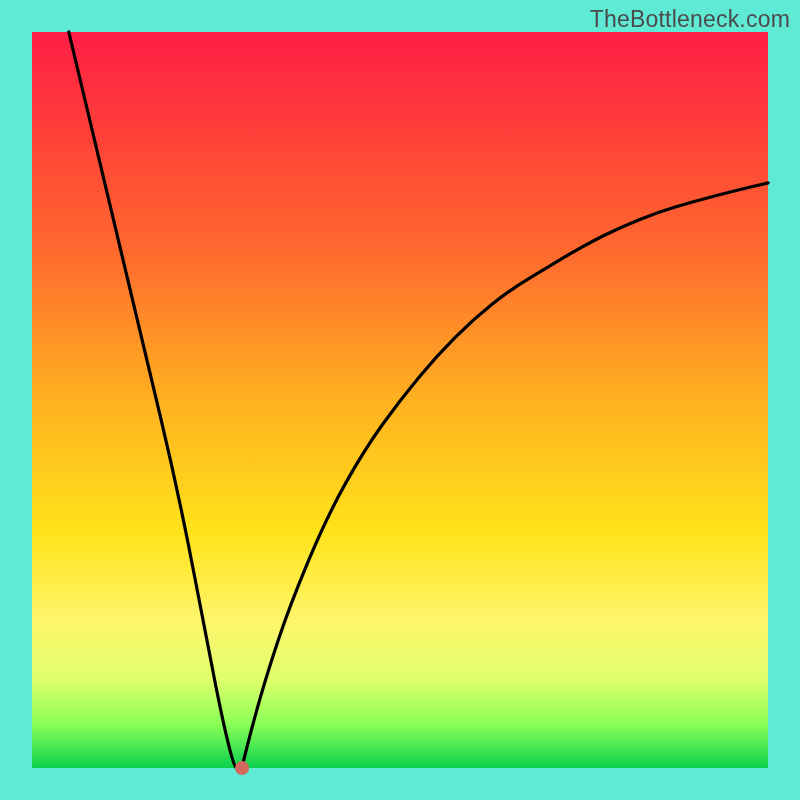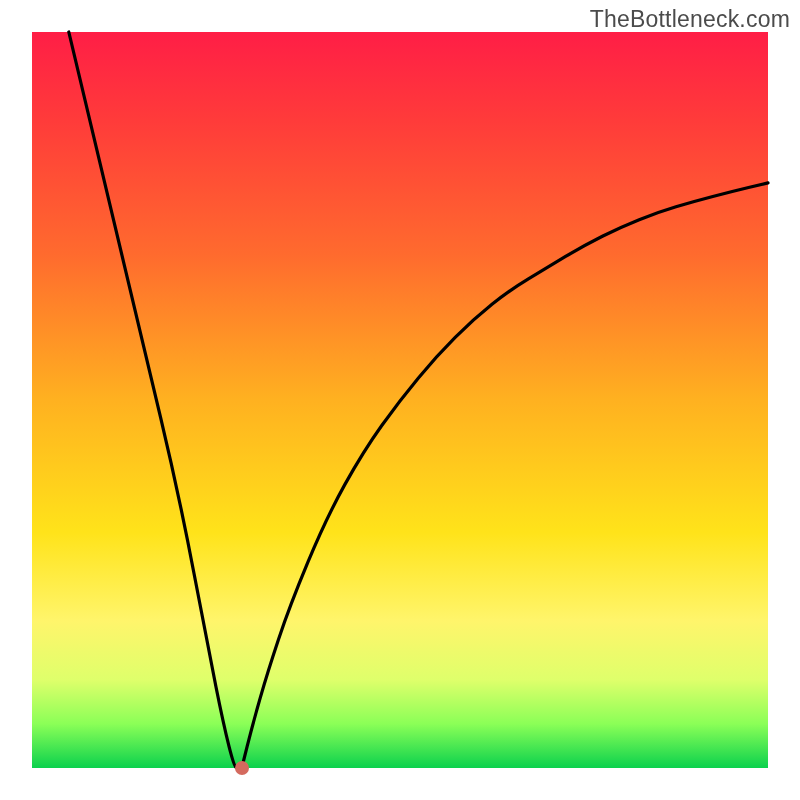--- a/index.html
+++ b/index.html
@@ -8,21 +8,21 @@
     width: 800px;
     height: 800px;
     overflow: hidden;
     font-family: Arial, Helvetica, sans-serif;
     background: #000;
   }
   .frame {
     position: relative;
     width: 800px;
     height: 800px;
-    background: #ffffff;
+    background: #5eead4;
   }
   .plot-area {
     position: absolute;
     left: 32px;
     top: 32px;
     width: 736px;
     height: 736px;
     
     background: linear-gradient(
       to bottom,

